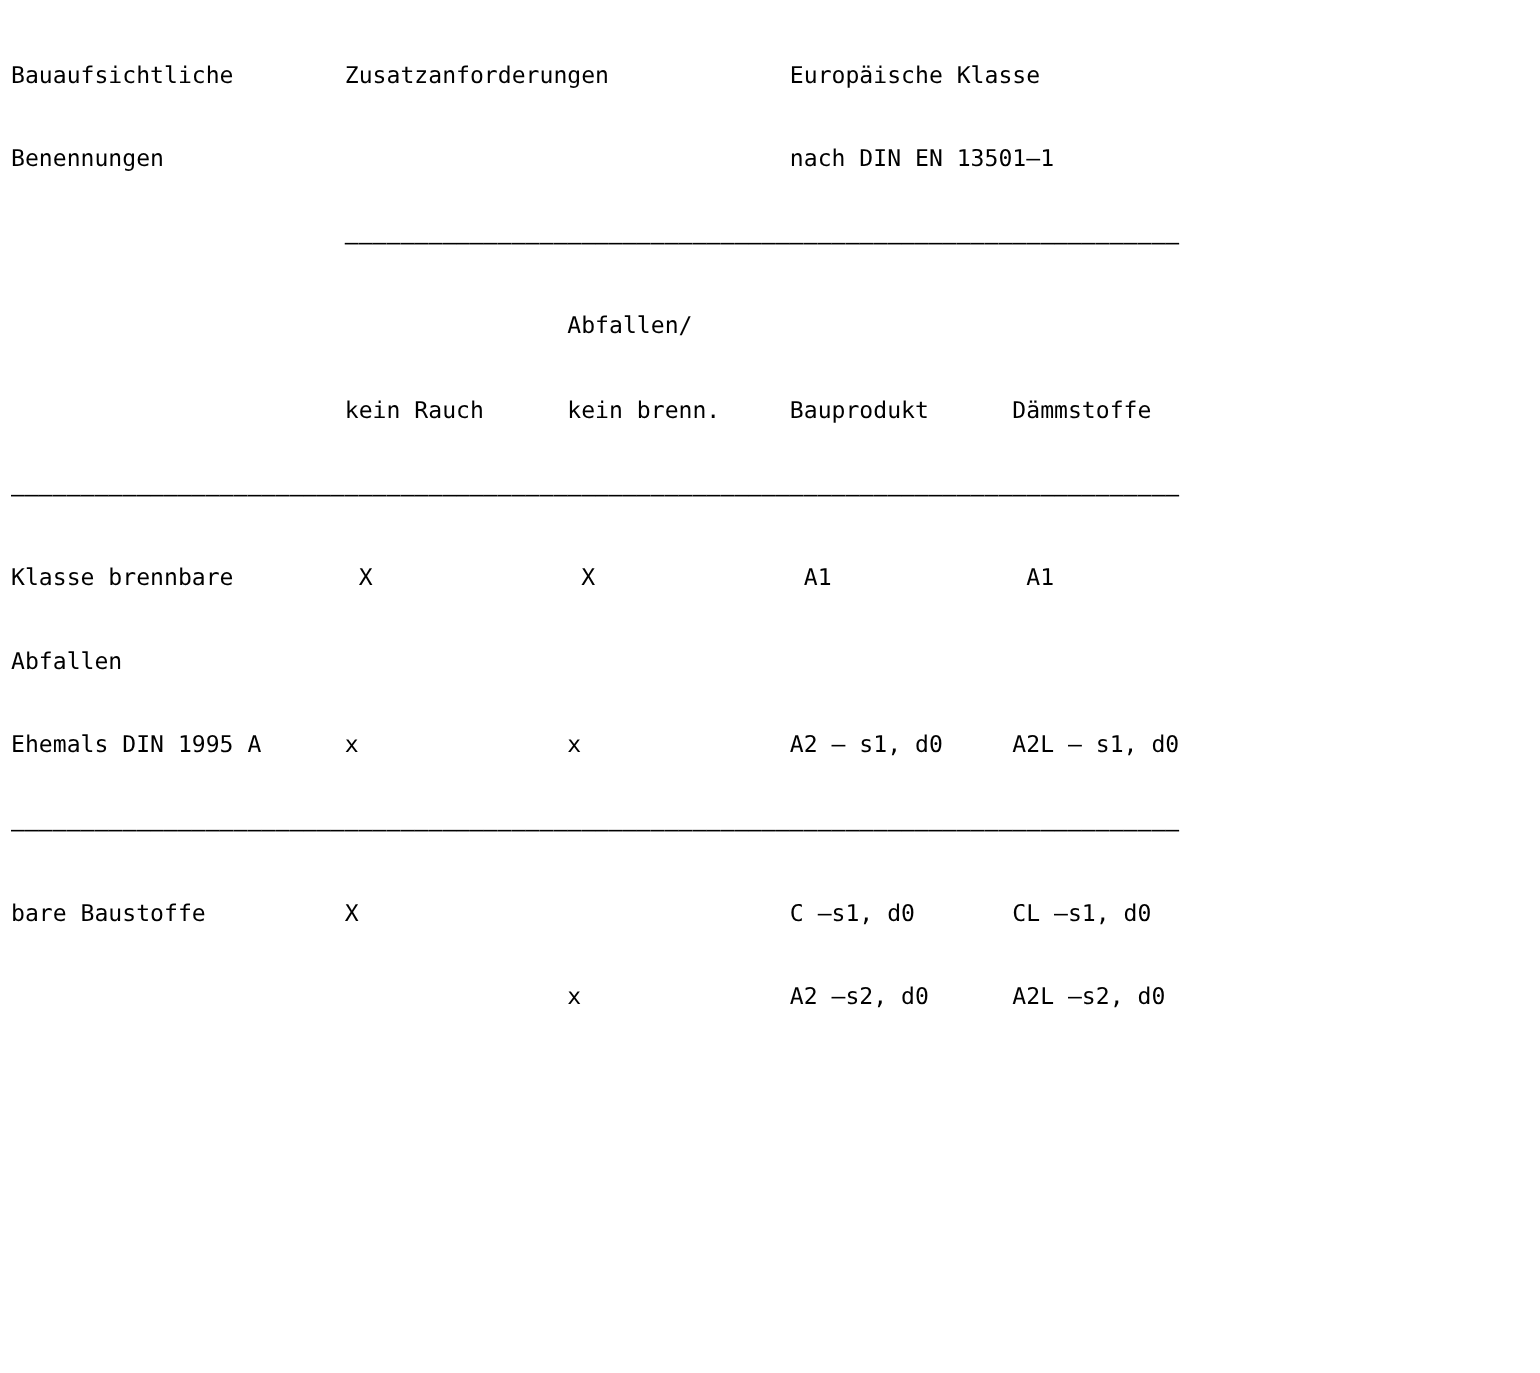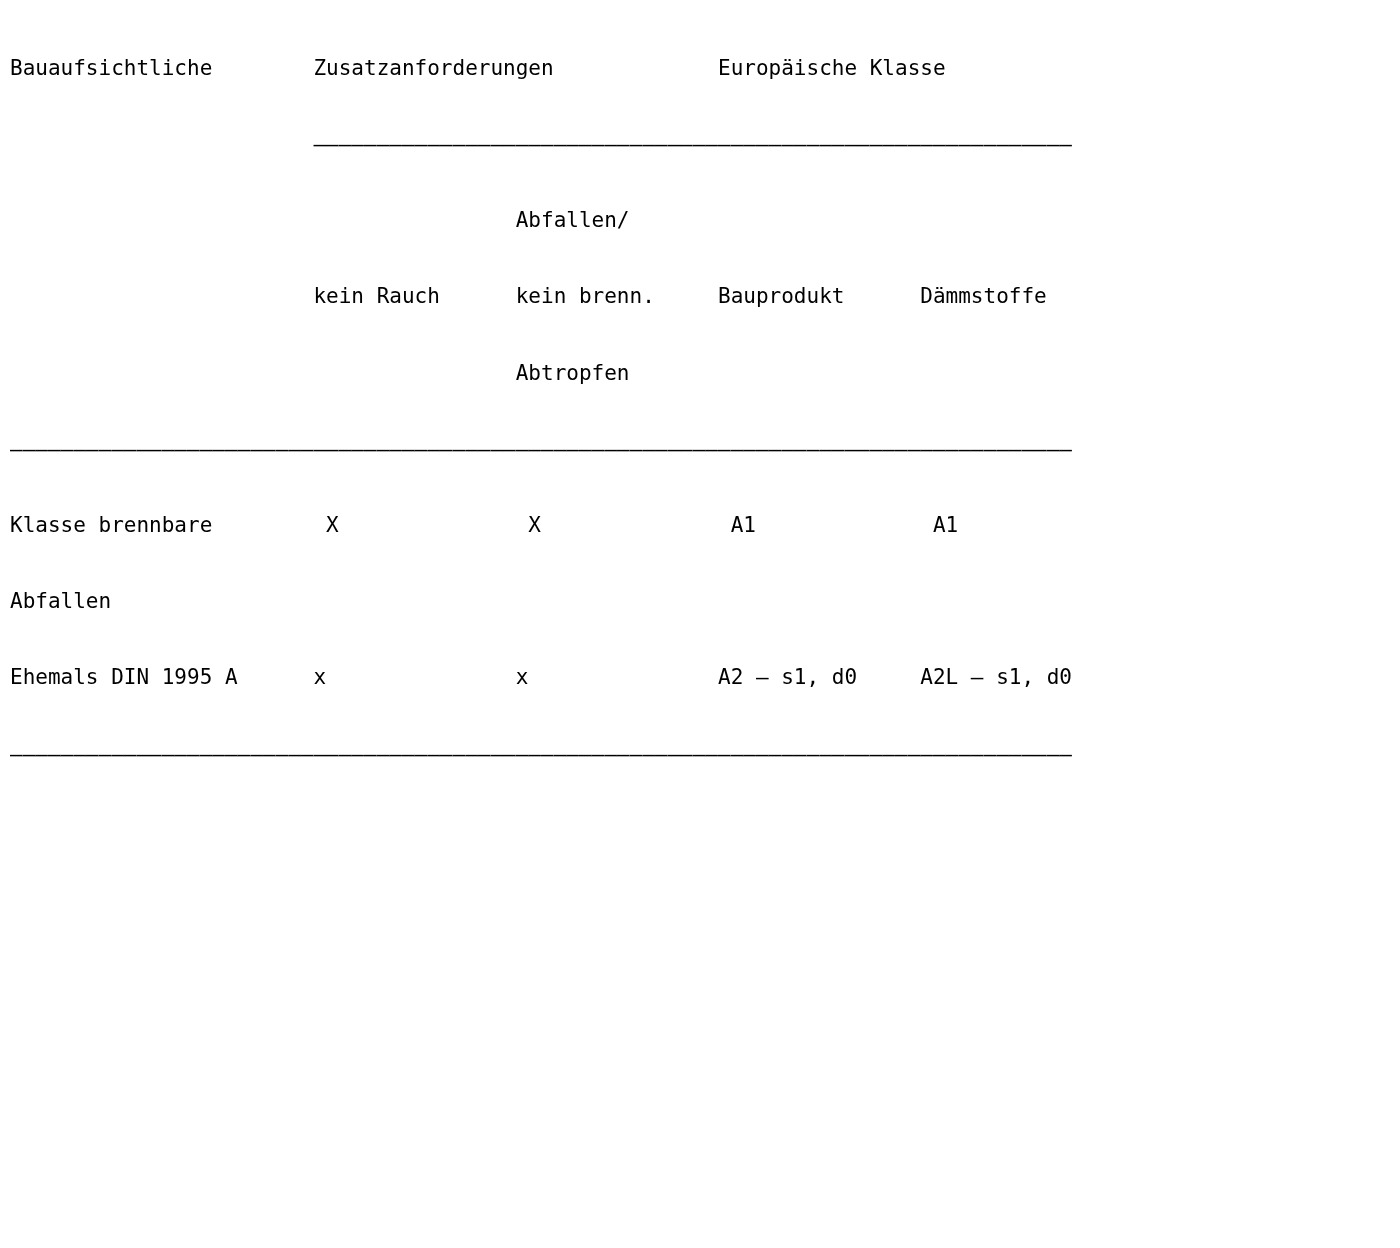--- a/index.html
+++ b/index.html
@@ -26,29 +26,31 @@
   }
   .line {
     height: 25.4px;
   }
 </style>
 </head>
 <body>
 
 <div class="doc">
   <div class="line">Bauaufsichtliche        Zusatzanforderungen             Europäische Klasse</div>
+  <div class="line">Benennungen                                             nach DIN EN 13501–1</div>
   <div class="line">                        ––––––––––––––––––––––––––––––––––––––––––––––––––––––––––––</div>
   <div class="line">                                        Abfallen/</div>
   <div class="line">                        kein Rauch      kein brenn.     Bauprodukt      Dämmstoffe</div>
-  <div class="line">                                        Abtropfen</div>
   <div class="line">––––––––––––––––––––––––––––––––––––––––––––––––––––––––––––––––––––––––––––––––––––</div>
   <div class="line">Klasse brennbare         X               X               A1              A1</div>
   <div class="line">Abfallen</div>
   <div class="line">Ehemals DIN 1995 A      x               x               A2 – s1, d0     A2L – s1, d0</div>
   <div class="line">––––––––––––––––––––––––––––––––––––––––––––––––––––––––––––––––––––––––––––––––––––</div>
+  <div class="line">bare Baustoffe          X                               C –s1, d0       CL –s1, d0</div>
+  <div class="line">                                        x               A2 –s2, d0      A2L –s2, d0</div>
   
   
   
   
   
   
   
   
   
   

